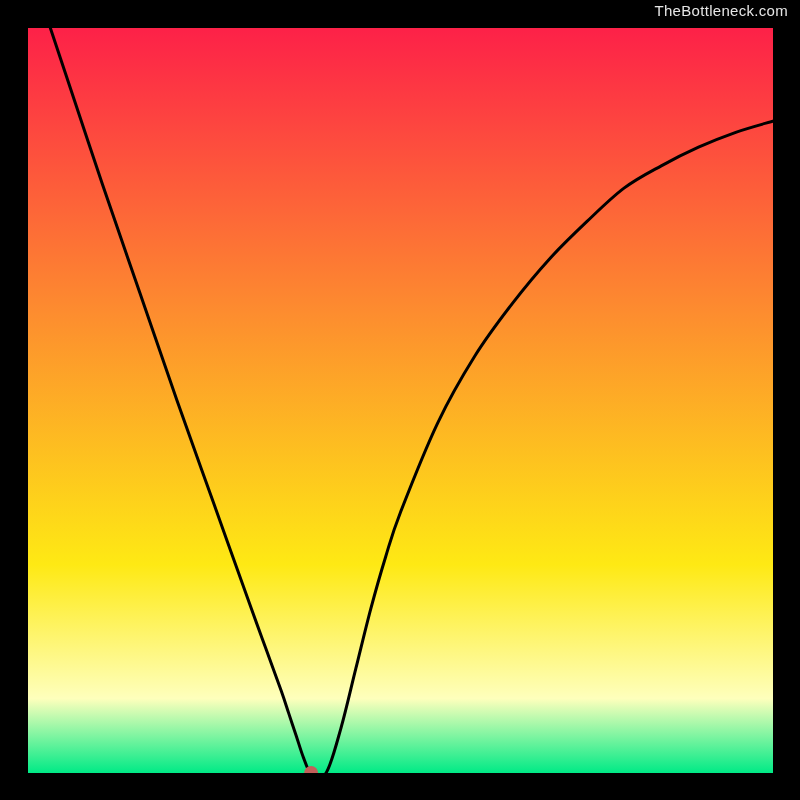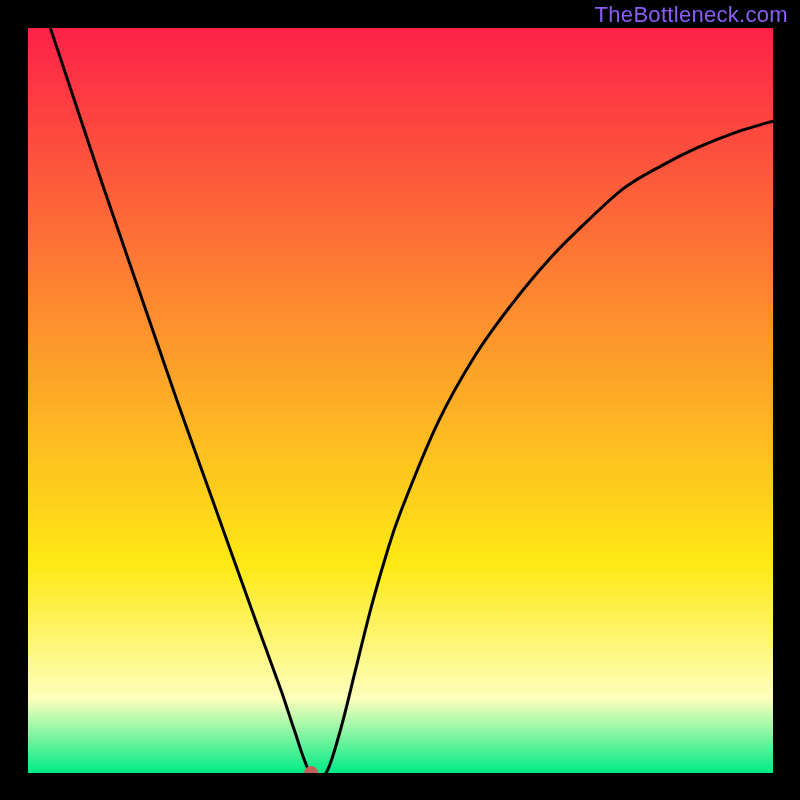--- a/index.html
+++ b/index.html
@@ -16,22 +16,22 @@
     top: 0;
     width: 800px;
     height: 800px;
     background: #000000;
   }
   .watermark {
     position: absolute;
     top: 2px;
     right: 12px;
     font-family: Arial, Helvetica, sans-serif;
-    font-size: 22px;
-    color: #8b5cf6;
+    font-size: 15px;
+    color: #e5e5e5;
     letter-spacing: 0.3px;
   }
   .chart-area {
     position: absolute;
     left: 28px;
     top: 28px;
     width: 745px;
     height: 745px;
   }
   .chart-area svg {

